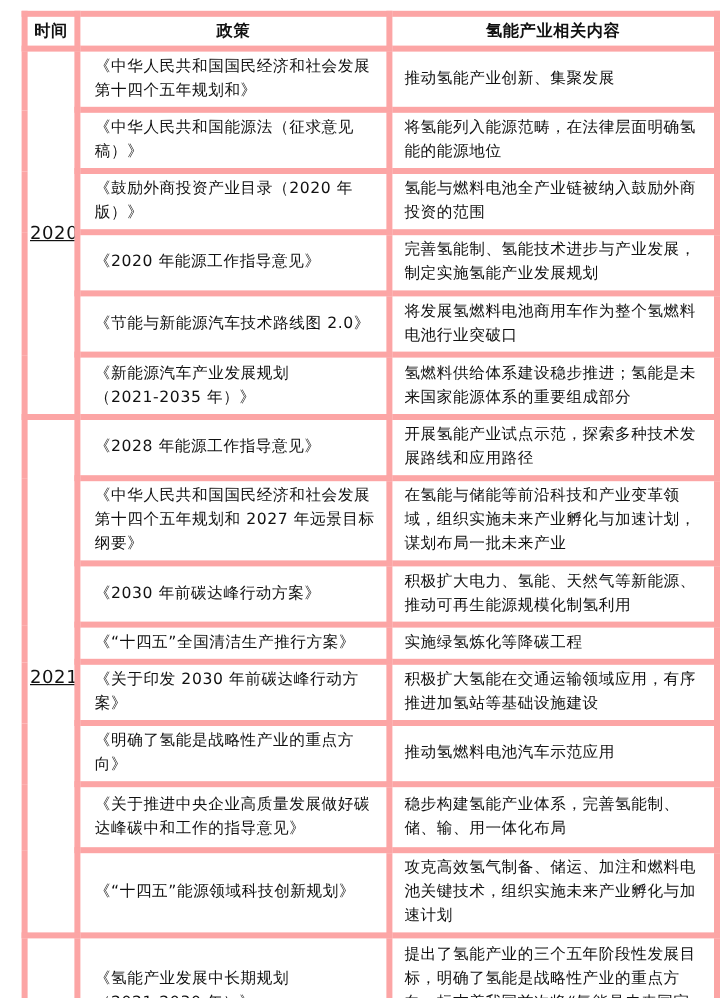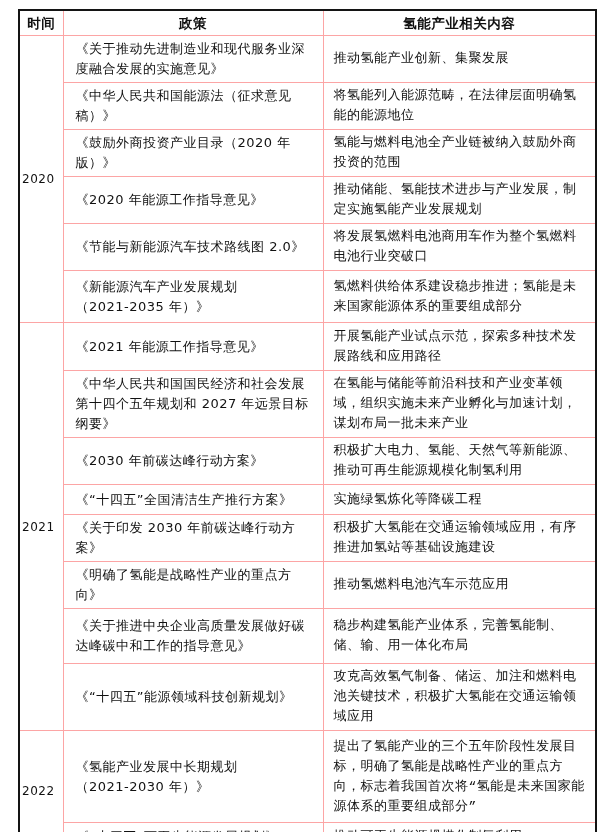--- a/index.html
+++ b/index.html
@@ -16,39 +16,40 @@
   }
   table.policy-table {
     border-collapse: collapse;
     table-layout: fixed;
     width: 577px;
     margin: 9px 0 0 18px;
     border: 2px solid #141414;
   }
   .policy-table th,
   .policy-table td {
-    border: 1px solid #fca5a5;
+    border: 5px solid #fca5a5;
     color: #111111;
     font-size: 13px;
     line-height: 20px;
     letter-spacing: 0.5px;
     overflow: hidden;
   }
   .policy-table th {
     font-weight: bold;
     text-align: center;
     height: 22px;
     padding: 1px 2px;
     font-size: 13.5px;
   }
   td.year-cell {
-    text-align: left;
+    text-align: center;
     vertical-align: middle;
     padding: 2px;
-    font-size: 12px;
+    font-size: 15px;
+    text-decoration: underline;
   }
   td.policy-cell {
     padding: 3px 8px 3px 12px;
     vertical-align: middle;
     white-space: pre-line;
     text-align: left;
   }
   td.content-cell {
     padding: 3px 8px 3px 10px;
     vertical-align: middle;
@@ -71,48 +72,48 @@
       <tr>
         <th>时间</th>
         <th>政策</th>
         <th>氢能产业相关内容</th>
       </tr>
     </thead>
     <tbody>
 
       <tr style="height:45px">
         <td class="year-cell" rowspan="6">2020</td>
-        <td class="policy-cell">《关于推动先进制造业和现代服务业深度融合发展的实施意见》</td>
+        <td class="policy-cell">《中华人民共和国国民经济和社会发展第十四个五年规划和》</td>
         <td class="content-cell">推动氢能产业创新、集聚发展</td>
       </tr>
       <tr style="height:44px">
         <td class="policy-cell">《中华人民共和国能源法（征求意见稿）》</td>
         <td class="content-cell">将氢能列入能源范畴，在法律层面明确氢能的能源地位</td>
       </tr>
       <tr style="height:45px">
         <td class="policy-cell">《鼓励外商投资产业目录（2020 年版）》</td>
         <td class="content-cell">氢能与燃料电池全产业链被纳入鼓励外商投资的范围</td>
       </tr>
       <tr style="height:45px">
         <td class="policy-cell">《2020 年能源工作指导意见》</td>
-        <td class="content-cell">推动储能、氢能技术进步与产业发展，制定实施氢能产业发展规划</td>
+        <td class="content-cell">完善氢能制、氢能技术进步与产业发展，制定实施氢能产业发展规划</td>
       </tr>
       <tr style="height:45px">
         <td class="policy-cell">《节能与新能源汽车技术路线图 2.0》</td>
         <td class="content-cell">将发展氢燃料电池商用车作为整个氢燃料电池行业突破口</td>
       </tr>
       <tr style="height:52px">
         <td class="policy-cell">《新能源汽车产业发展规划
 （2021-2035 年）》</td>
         <td class="content-cell">氢燃料供给体系建设稳步推进；氢能是未来国家能源体系的重要组成部分</td>
       </tr>
 
       <tr style="height:48px">
         <td class="year-cell" rowspan="8">2021</td>
-        <td class="policy-cell">《2021 年能源工作指导意见》</td>
+        <td class="policy-cell">《2028 年能源工作指导意见》</td>
         <td class="content-cell">开展氢能产业试点示范，探索多种技术发展路线和应用路径</td>
       </tr>
       <tr style="height:64px">
         <td class="policy-cell">《中华人民共和国国民经济和社会发展第十四个五年规划和 2027 年远景目标纲要》</td>
         <td class="content-cell">在氢能与储能等前沿科技和产业变革领域，组织实施未来产业孵化与加速计划，谋划布局一批未来产业</td>
       </tr>
       <tr style="height:45px">
         <td class="policy-cell">《2030 年前碳达峰行动方案》</td>
         <td class="content-cell">积极扩大电力、氢能、天然气等新能源、推动可再生能源规模化制氢利用</td>
       </tr>
@@ -127,21 +128,21 @@
       <tr style="height:45px">
         <td class="policy-cell">《明确了氢能是战略性产业的重点方向》</td>
         <td class="content-cell">推动氢燃料电池汽车示范应用</td>
       </tr>
       <tr style="height:55px">
         <td class="policy-cell">《关于推进中央企业高质量发展做好碳达峰碳中和工作的指导意见》</td>
         <td class="content-cell">稳步构建氢能产业体系，完善氢能制、储、输、用一体化布局</td>
       </tr>
       <tr style="height:64px">
         <td class="policy-cell">《“十四五”能源领域科技创新规划》</td>
-        <td class="content-cell">攻克高效氢气制备、储运、加注和燃料电池关键技术，积极扩大氢能在交通运输领域应用</td>
+        <td class="content-cell">攻克高效氢气制备、储运、加注和燃料电池关键技术，组织实施未来产业孵化与加速计划</td>
       </tr>
 
       <tr style="height:92px">
         <td class="year-cell" rowspan="2">2022</td>
         <td class="policy-cell">《氢能产业发展中长期规划
 （2021-2030 年）》</td>
         <td class="content-cell">提出了氢能产业的三个五年阶段性发展目标，明确了氢能是战略性产业的重点方向，标志着我国首次将“氢能是未来国家能源体系的重要组成部分”</td>
       </tr>
       <tr style="height:30px">
         <td class="policy-cell">《“十四五”可再生能源发展规划》</td>

